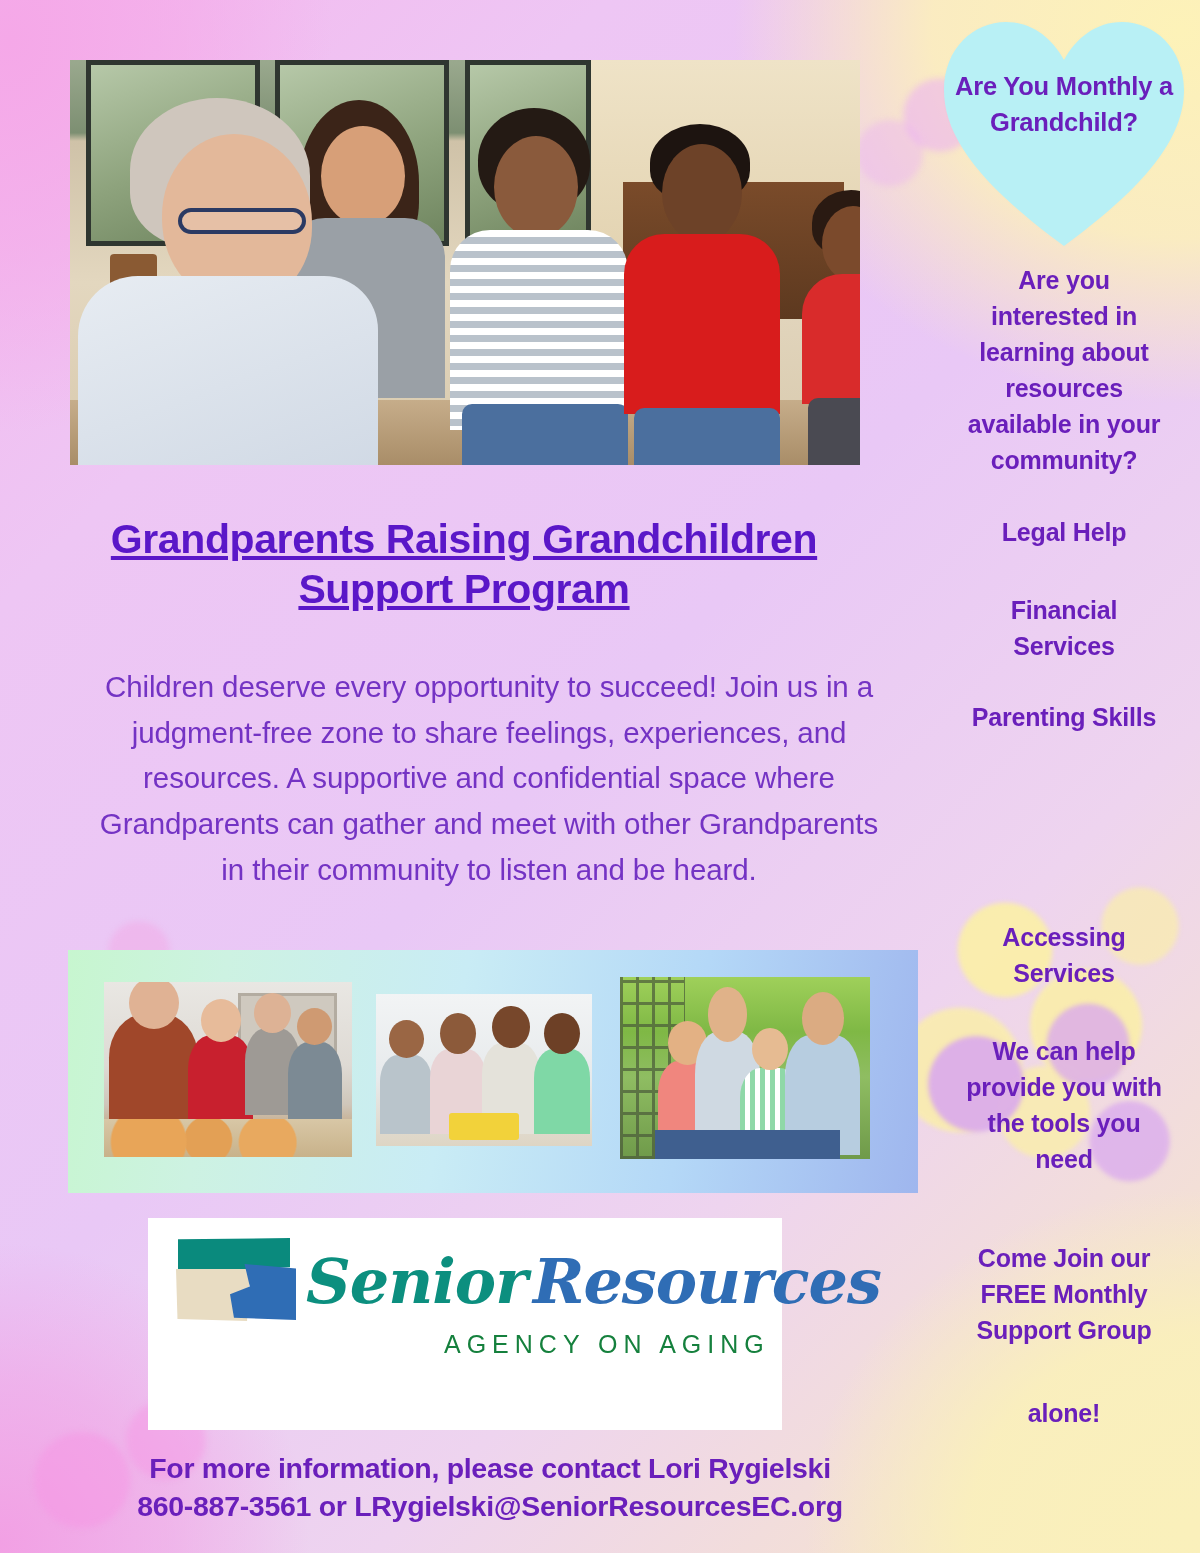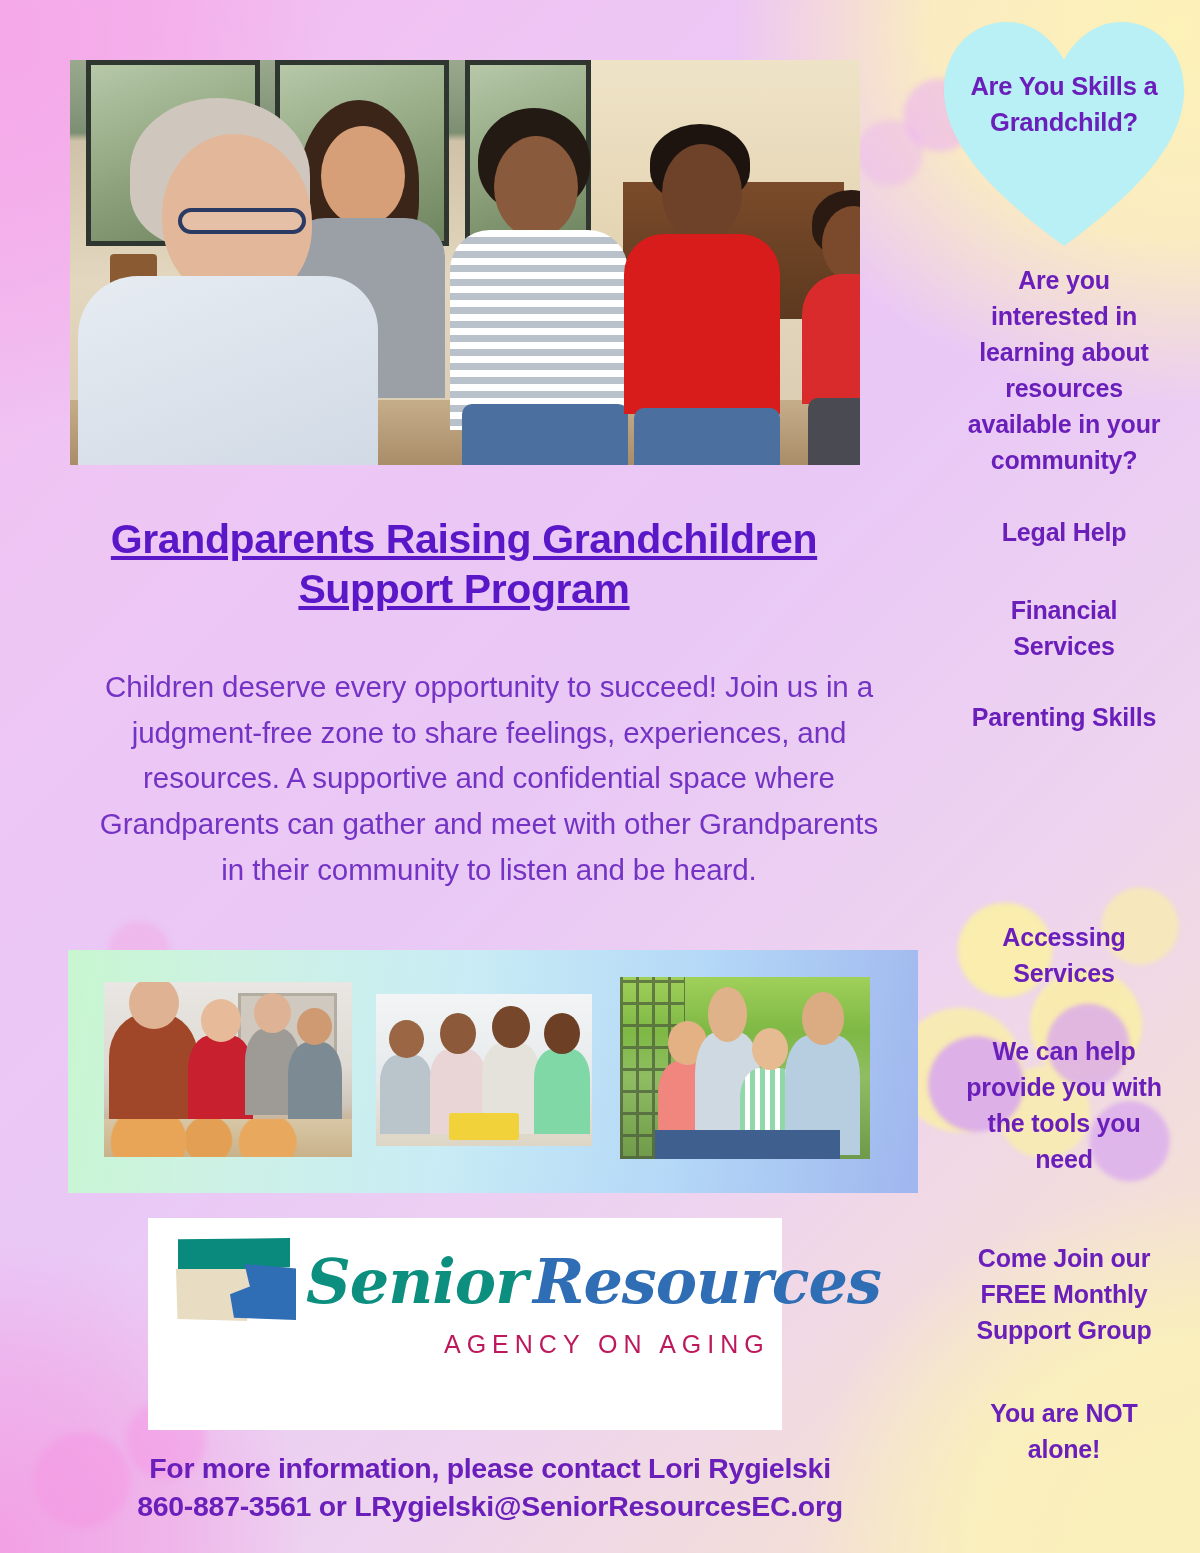--- a/index.html
+++ b/index.html
@@ -317,21 +317,21 @@
     font-family: "DejaVu Serif", serif;
     font-style: italic; font-weight: 700;
     font-size: 62px; line-height: 0.96;
     letter-spacing: -1px;
     white-space: nowrap;
   }
   .word-senior { color: #0c8f7f; }
   .word-resources { color: #2f6db5; margin-left: 6px; }
   .logo-tag {
     position: absolute; left: 296px; top: 112px;
-    color: #be185d;
+    color: #15803d;
     font-size: 25px; font-weight: 400;
     letter-spacing: 6px;
   }
   .logo-contact {
     position: absolute; left: 0; top: 158px; width: 100%;
     text-align: center;
     color: #1f4f86;
     font-family: "DejaVu Serif", serif;
     font-weight: 700;
     font-size: 27px;
@@ -510,21 +510,21 @@
   </div>
 
   <div class="sidebar">
 
     <div class="heart-wrap">
       <svg class="heart" viewBox="0 0 244 230">
         <path d="M122 228 C 40 168, 2 120, 2 72 C 2 30, 32 4, 64 4 C 90 4, 110 20, 122 42 C 134 20, 154 4, 180 4 C 212 4, 242 30, 242 72 C 242 120, 204 168, 122 228 Z" fill="#b8f0f5"></path>
       </svg>
       <div class="heart-text">
         <span class="ln">Are You</span>
-        <span class="ln">Skills a</span>
+        <span class="ln">Monthly a</span>
         <span class="ln">Grandchild?</span>
       </div>
     </div>
 
     <div class="side-block sb-intro">
       <span class="ln">Are you</span>
       <span class="ln">interested in</span>
       <span class="ln">learning about</span>
       <span class="ln">resources</span>
       <span class="ln">available in your</span>
@@ -557,17 +557,16 @@
       <span class="ln">need</span>
     </div>
 
     <div class="side-block sb-join">
       <span class="ln">Come Join our</span>
       <span class="ln">FREE Monthly</span>
       <span class="ln">Support Group</span>
     </div>
 
     <div class="side-block sb-alone">
-      <span class="ln">You are NOT</span>
       <span class="ln">alone!</span>
     </div>
   </div>
 </div>
 
 </body></html>

